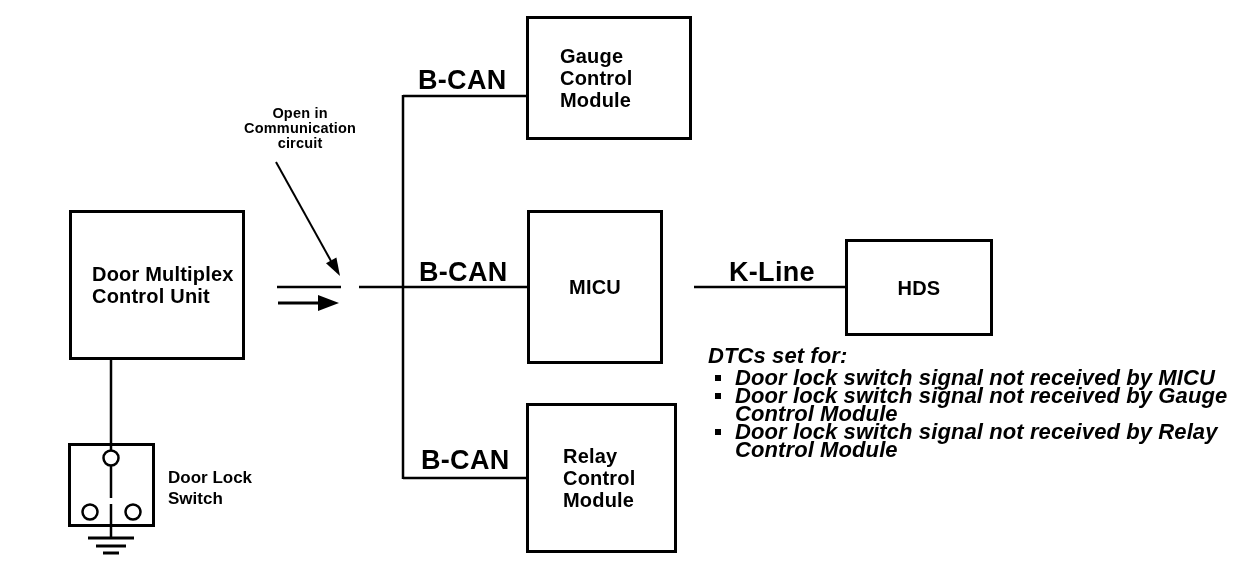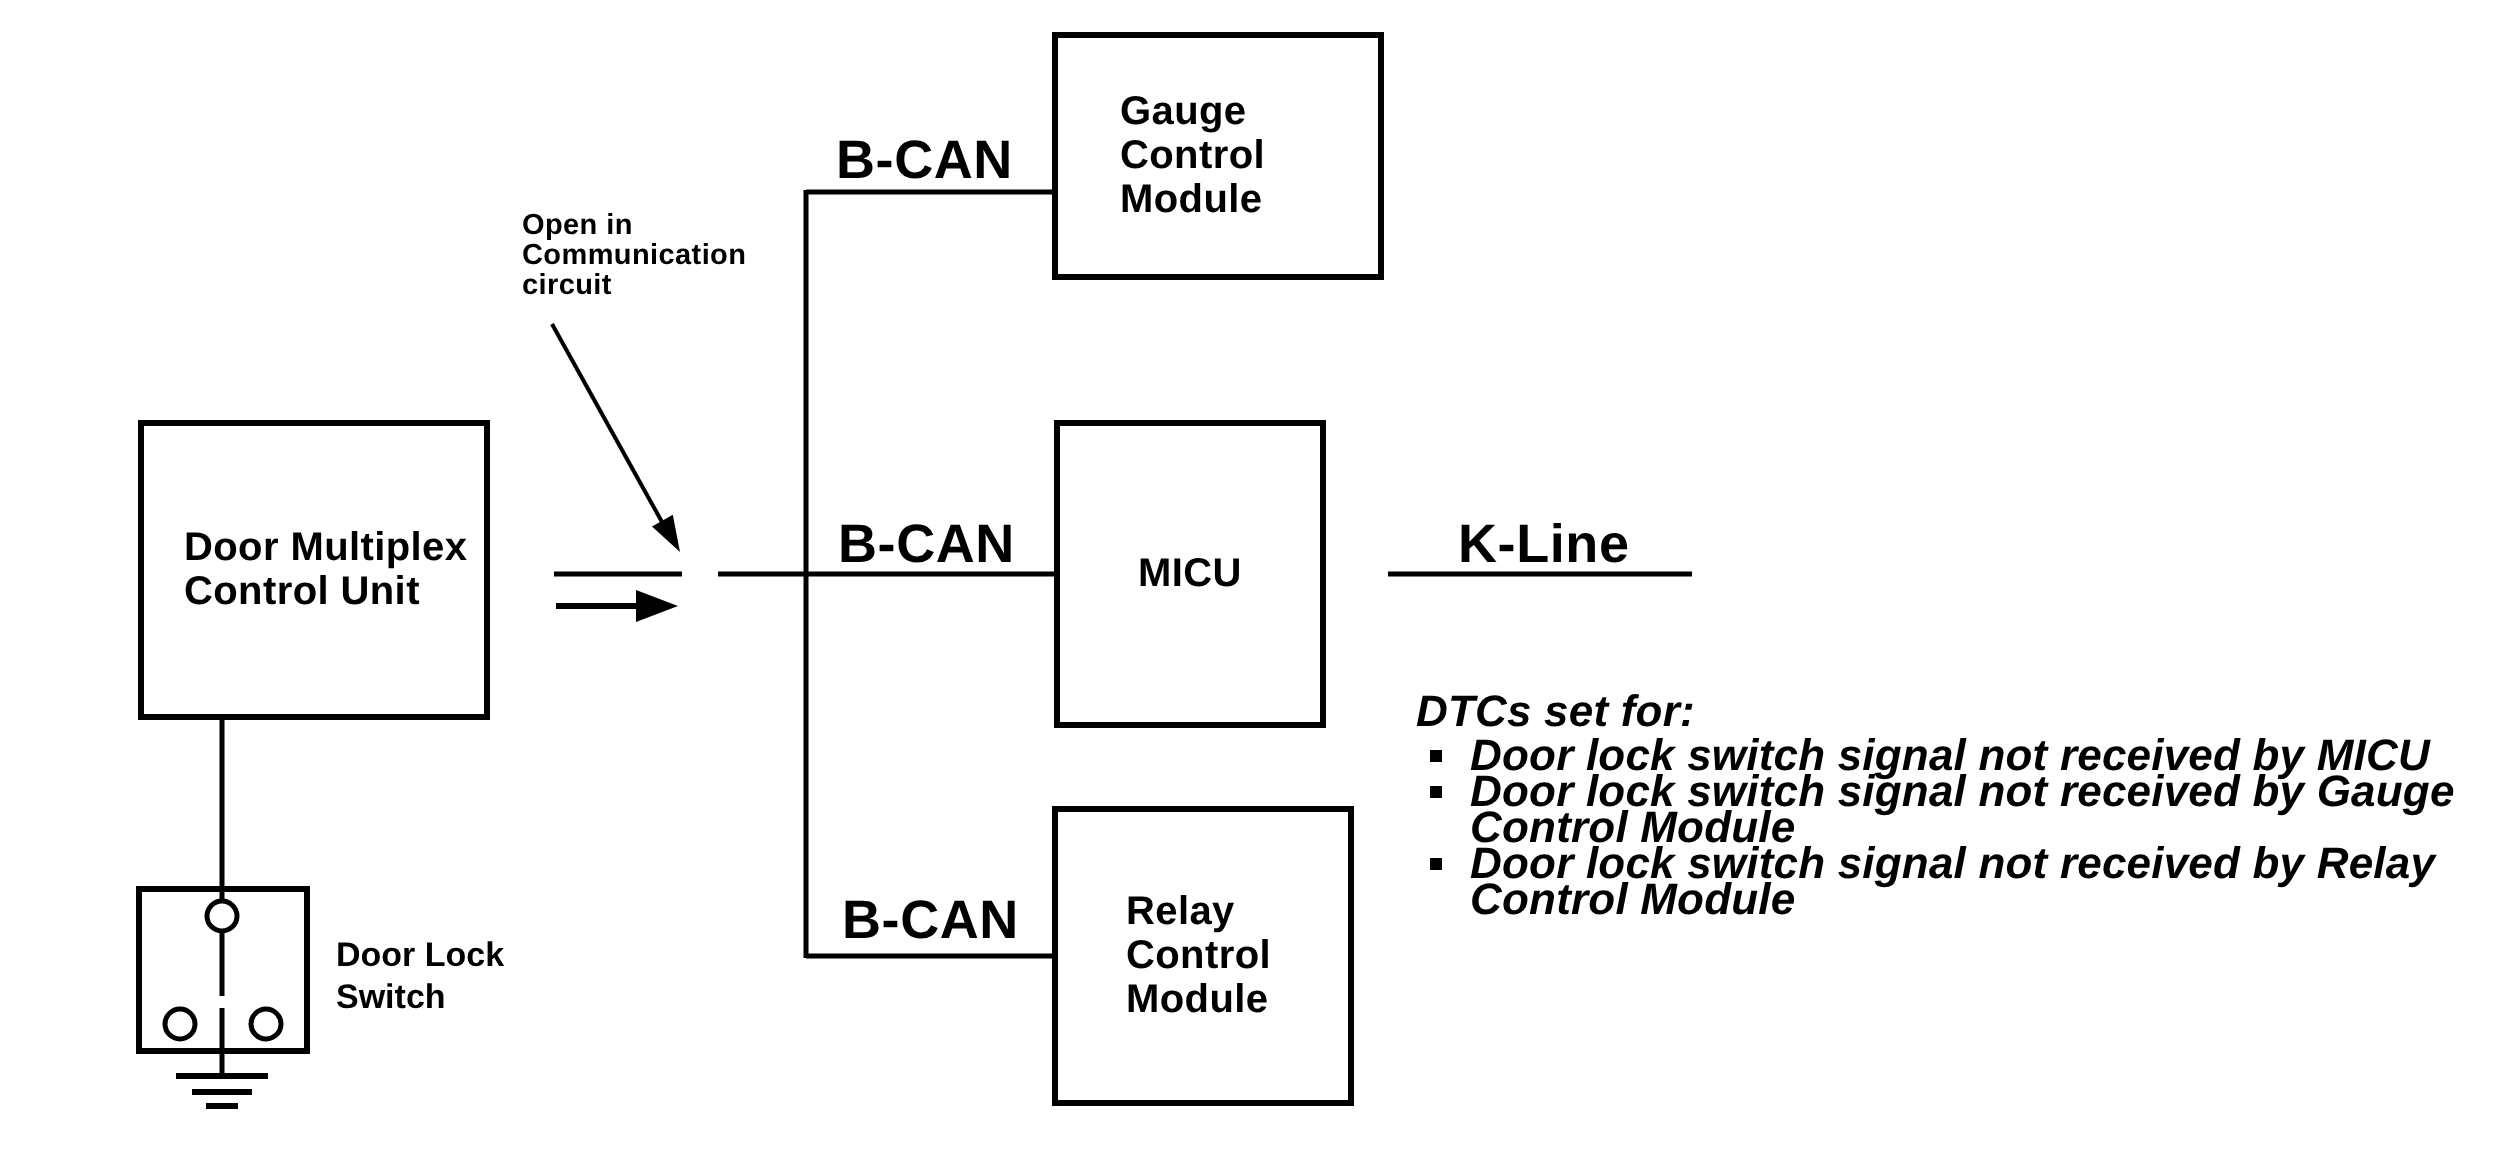--- a/index.html
+++ b/index.html
@@ -37,25 +37,26 @@
   .box.center { justify-content: center; }
   .ws { white-space: pre-line; }
   .buslabel {
     position: absolute;
     font-size: 27px;
     line-height: 22px;
     letter-spacing: 0.3px;
   }
   .annotation {
     position: absolute;
-    left: 261px;
+    left: 244px;
     top: 106px;
     font-size: 14.5px;
     line-height: 15px;
     letter-spacing: 0.2px;
+    text-align: center;
   }
   .boxlabel-outside {
     position: absolute;
     font-size: 17px;
     line-height: 21px;
   }
   #dtc-block {
     position: absolute;
     left: 708px;
     top: 347px;
@@ -134,20 +135,23 @@
   <div class="box center" style="left:527px; top:210px; width:136px; height:154px;">
     <span>MICU</span>
   </div>
 
   <div class="box" style="left:526px; top:403px; width:151px; height:150px; padding-left:34px;">
     <span class="ws">Relay
 Control
 Module</span>
   </div>
 
+  <div class="box center" style="left:845px; top:239px; width:148px; height:97px;">
+    <span>HDS</span>
+  </div>
 
   <div class="box" style="left:68px; top:443px; width:87px; height:84px;"></div>
 
   <div class="boxlabel-outside ws" style="left:168px; top:467px;">Door Lock
 Switch</div>
 
   <div class="buslabel" style="left:418px; top:69px;">B-CAN</div>
   <div class="buslabel" style="left:419px; top:261px;">B-CAN</div>
   <div class="buslabel" style="left:421px; top:449px;">B-CAN</div>
   <div class="buslabel" style="left:729px; top:261px;">K-Line</div>

